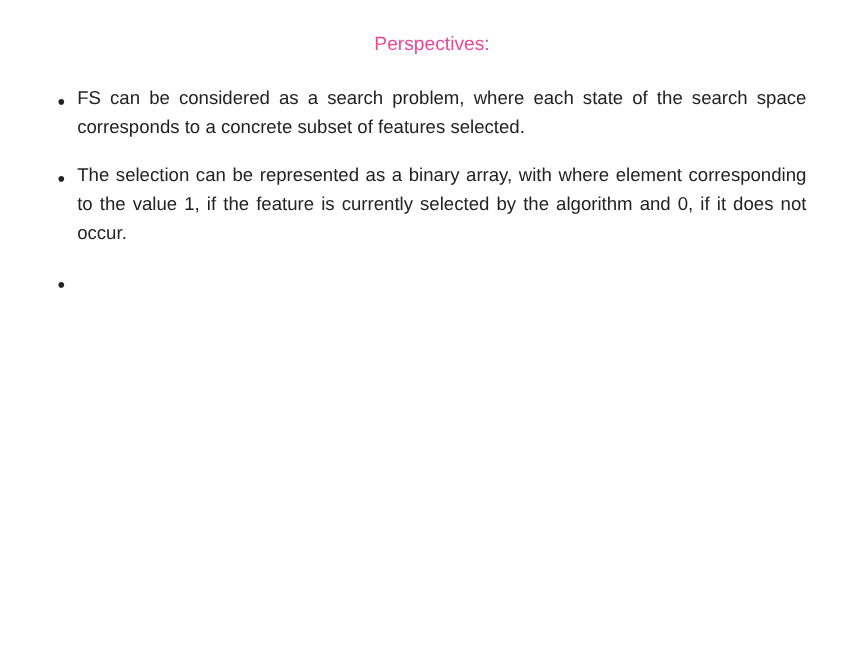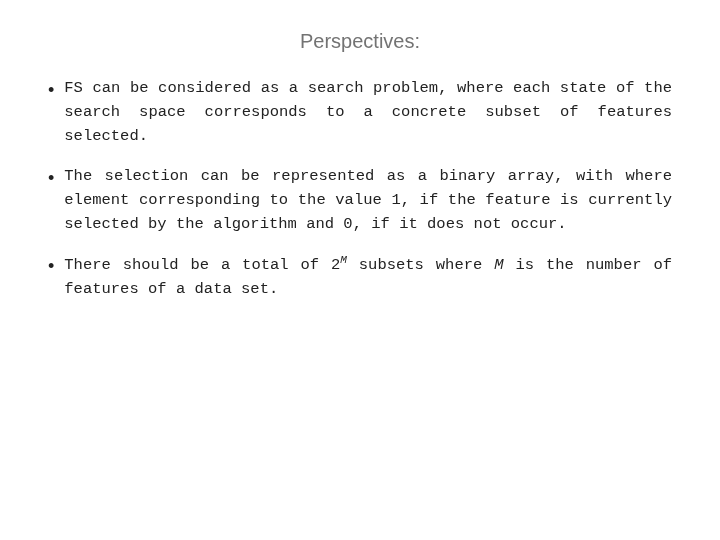--- a/index.html
+++ b/index.html
@@ -21,23 +21,23 @@
       overflow: hidden;
     }
 
     .title-block {
       text-align: center;
       margin-bottom: 22px;
       width: 100%;
     }
 
     .title-line1 {
-      font-size: 20px;
+      font-size: 16px;
       font-weight: 400;
-      color: #737373;
+      color: #ec4899;
       line-height: 1.3;
       text-align: center;
     }
 
     .title-line2 {
       font-size: 26px;
       font-weight: 400;
       color: #222;
       line-height: 1.3;
     }
@@ -60,21 +60,20 @@
       margin-top: 1px;
       flex-shrink: 0;
       line-height: 1.5;
     }
 
     .bullet-text {
       font-size: 15.5px;
       color: #222;
       line-height: 1.55;
       text-align: justify;
-      font-family: Liberation Mono, monospace;
     }
 
     sup {
       font-size: 11px;
       vertical-align: super;
     }
   </style>
 </head>
 <body>
 
@@ -89,18 +88,15 @@
     <span class="bullet-text">FS can be considered as a search problem, where each state of the search space corresponds to a concrete subset of features selected.</span>
   </div>
 
   <div class="bullet-item">
     <span class="bullet-dot">•</span>
     <span class="bullet-text">The selection can be represented as a binary array, with where element corresponding to the value 1, if the feature is currently selected by the algorithm and 0, if it does not occur.</span>
   </div>
 
   <div class="bullet-item">
     <span class="bullet-dot">•</span>
-    <span class="bullet-text">
-      There should be a total of 2<sup><em>M</em></sup> subsets where <em>M</em> is the number of features of a data set.
-    </span>
   </div>
 
 </div>
 
 </body></html>

